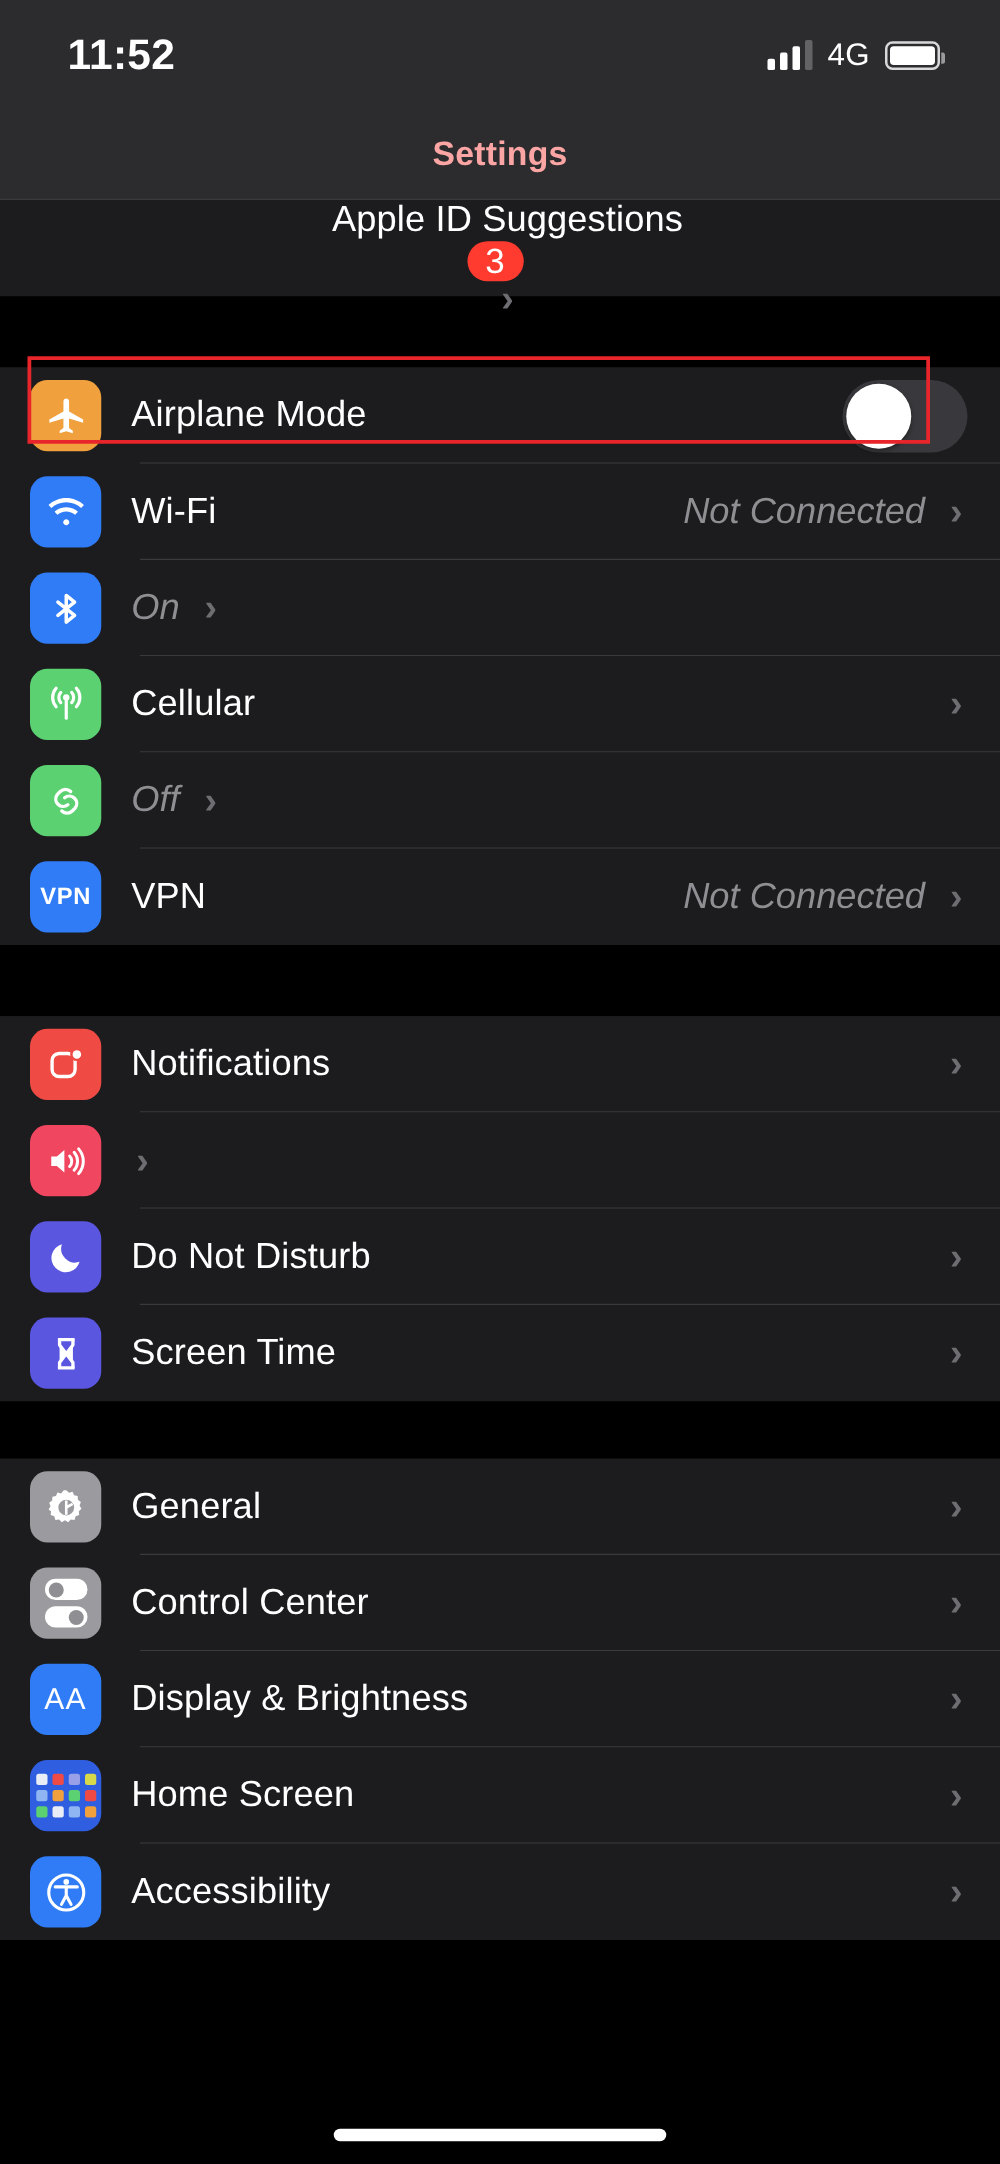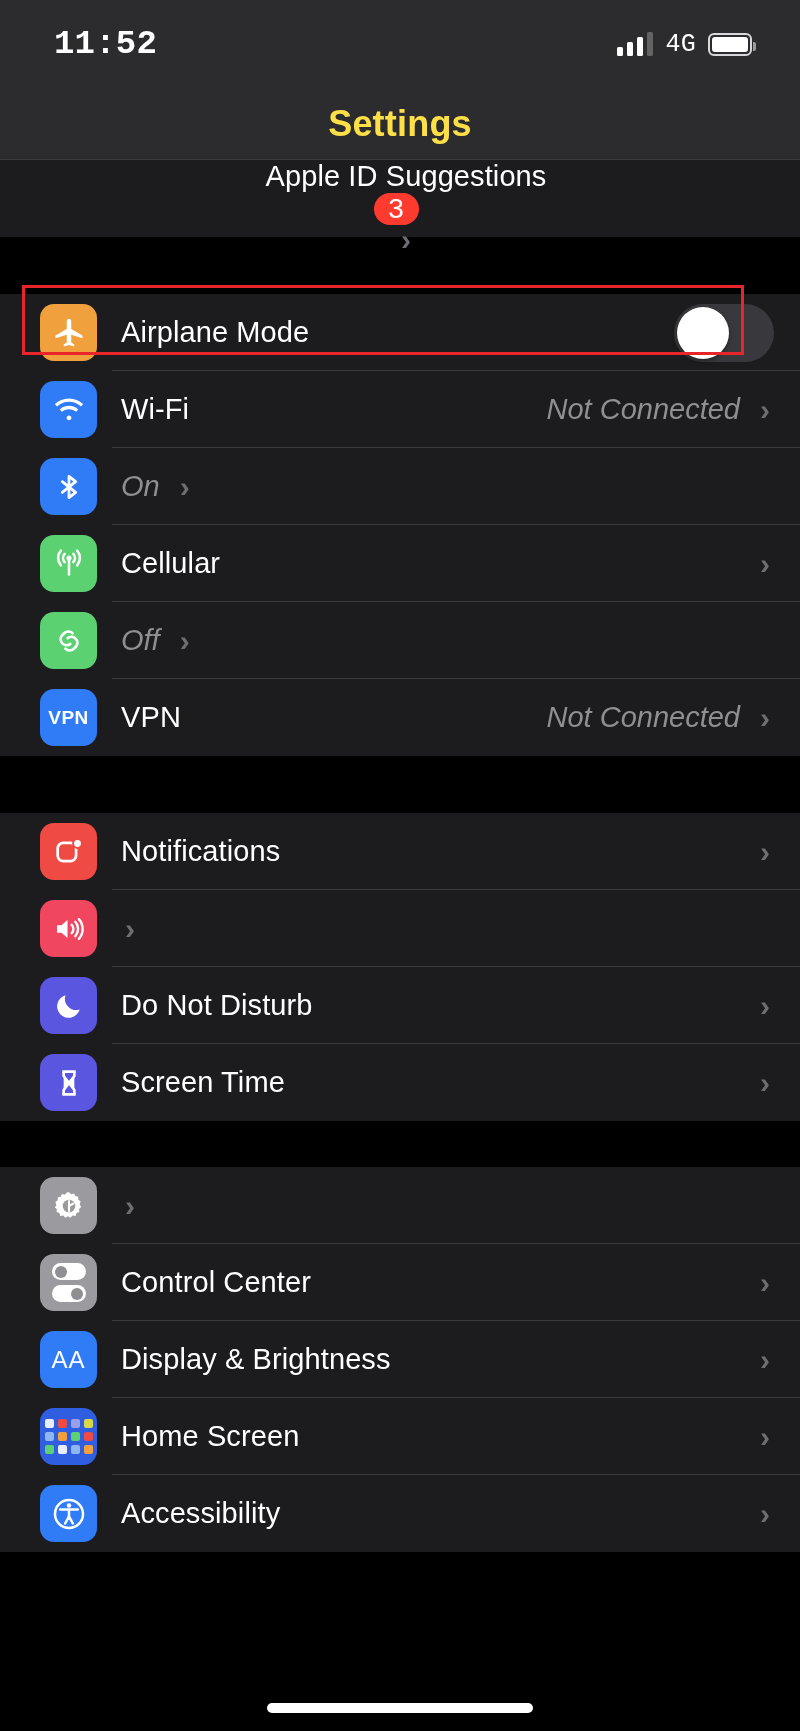--- a/index.html
+++ b/index.html
@@ -9,21 +9,21 @@
     font-family:"Liberation Sans", sans-serif;
     -webkit-font-smoothing:antialiased;
     overflow:hidden;
   }
   .phone { position:relative; width:800px; height:1731px; background:#000; }
 
   
   .statusbar{
     height:88px; background:#2c2c2e;
     display:flex; align-items:center; justify-content:space-between;
-    padding:0 48px 0 54px; color:#fff;font-family:Liberation Mono, monospace;
+    padding:0 48px 0 54px; color:#fff;
   }
   .clock{ font-size:34px; font-weight:600; letter-spacing:0.2px; }
   .status-right{ display:flex; align-items:center; gap:12px;text-align:center; }
   .bars{ display:flex; align-items:flex-end; gap:4px; height:24px; }
   .bars i{ display:block; width:6px; background:#fff; border-radius:1.5px; }
   .bars i:nth-child(1){ height:9px; }
   .bars i:nth-child(2){ height:14px; }
   .bars i:nth-child(3){ height:19px; }
   .bars i:nth-child(4){ height:24px; background:#636366; }
   .net{ font-size:25px; font-weight:500; letter-spacing:0.3px; }
@@ -32,30 +32,30 @@
   .battery::after{ content:""; position:absolute; right:-6px; top:7px; width:3px;
                    height:9px; background:#9a9a9d; border-radius:0 2px 2px 0; }
   .battery span{ display:block; height:100%; width:100%; background:#fff; border-radius:3px; }
 
   
   .navbar{
     height:72px; background:#2c2c2e;
     display:flex; align-items:center; justify-content:center;
     border-bottom:1px solid #3a3a3c;
   }
-  .navbar h1{ color:#fde047; font-size:36px; font-weight:700; letter-spacing:0.2px; }
+  .navbar h1{ color:#fca5a5; font-size:27px; font-weight:700; letter-spacing:0.2px; }
 
   
   .group{ background:#1c1c1e; }
   .gap{ height:57px; background:#000; }
   .gap.small{ height:46px; }
 
   .row{
     position:relative; display:flex; align-items:center;
-    height:77px; padding-left:40px; padding-right:26px; background:#1c1c1e;
+    height:77px; padding-left:24px; padding-right:26px; background:#1c1c1e;
   }
   .row .sep{
     position:absolute; left:112px; right:0; bottom:0; height:1px; background:#3a3a3c;
   }
   .row:last-child .sep{ display:none; }
 
   .icon{
     width:57px; height:57px; border-radius:14px; flex:0 0 57px;
     display:flex; align-items:center; justify-content:center;
     margin-right:24px;
@@ -279,20 +279,21 @@
   <div class="group">
 
     <div class="row">
       <div class="icon" style="background:#9a9a9f;">
         <svg width="36" height="36" viewBox="0 0 24 24" fill="#fff" aria-hidden="true">
           <path d="M12 2.8l1.5 1.3 1.9-.5.8 1.8 1.9.4.1 2 1.6 1.2-.7 1.9 1 1.7-1.4 1.4.2 2-1.9.7-.6 1.9-2-.2-1.4 1.4-1.7-1-1.7 1-1.4-1.4-2 .2-.6-1.9-1.9-.7.2-2L2.6 13l1-1.7-.7-1.9L4.5 8.2l.1-2 1.9-.4.8-1.8 1.9.5L10.7 2.8z"></path>
           <circle cx="12" cy="12" r="4.2" fill="#9a9a9f"></circle>
           <path d="M12 8.2v7.6M12 12l3.4-1.9" stroke="#fff" stroke-width="1.4" fill="none"></path>
         </svg>
       </div>
+      <div class="label">General</div>
       <div class="chev">›</div>
       <div class="sep"></div>
     </div>
 
     <div class="row">
       <div class="icon" style="background:#9a9a9f;">
         <div class="cc-wrap">
           <div class="cc-sw l">
               <i></i>
             </div>

